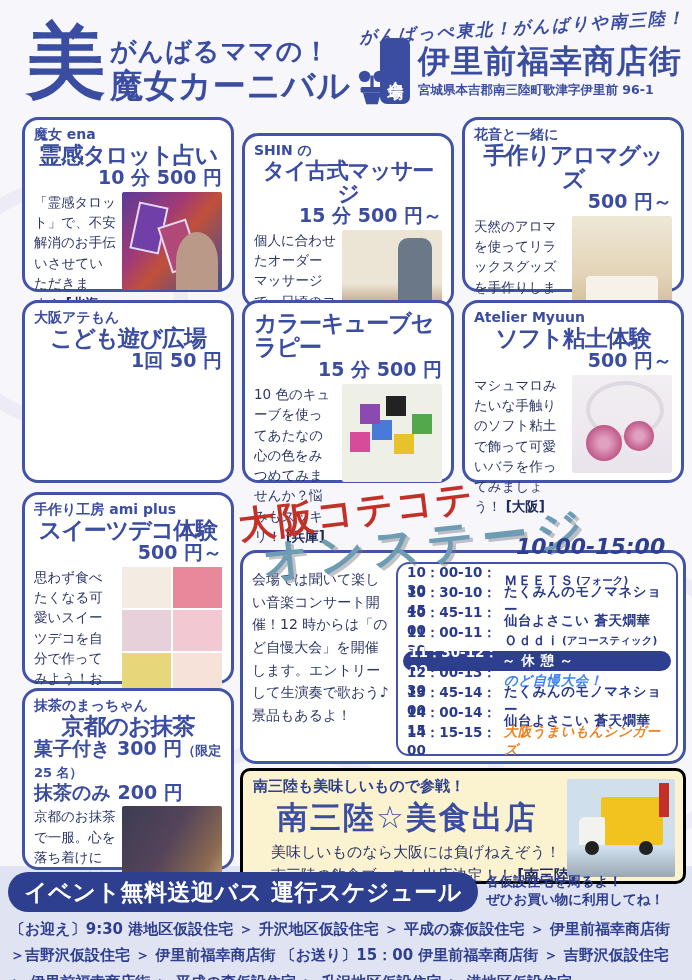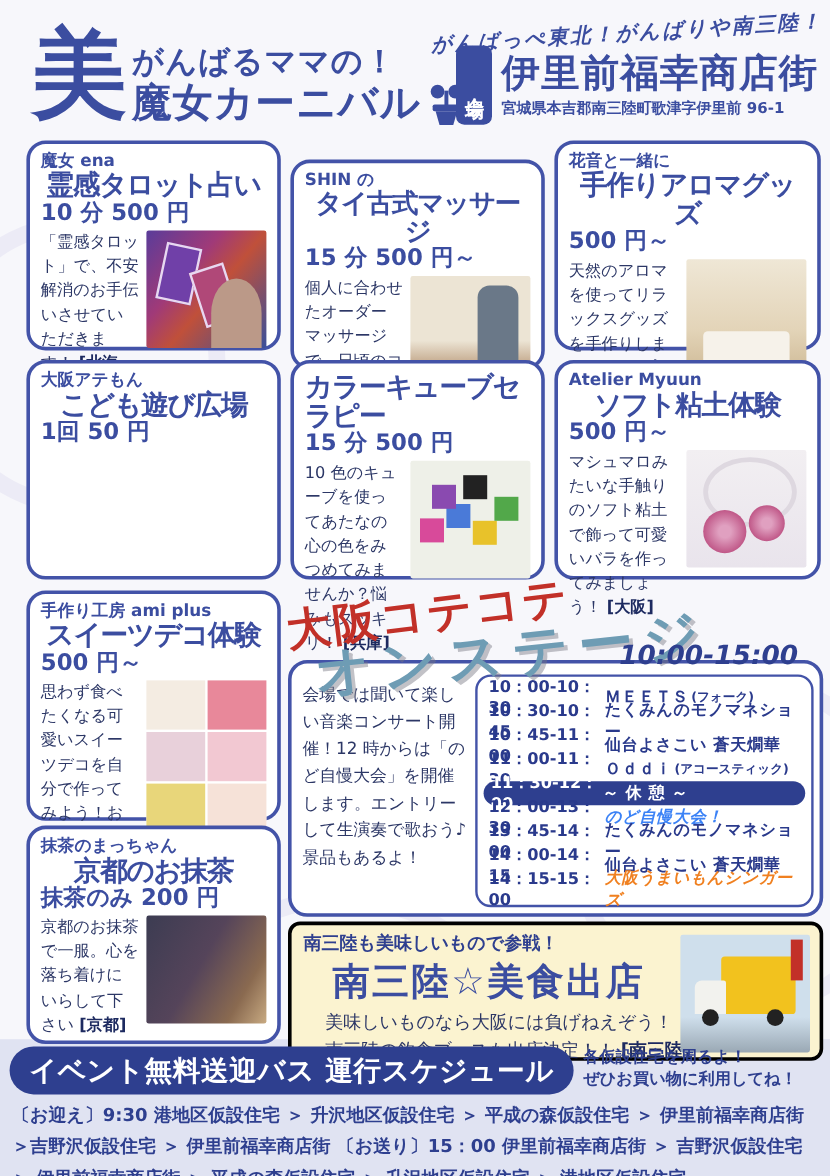--- a/index.html
+++ b/index.html
@@ -18,21 +18,21 @@
                color:#fff;font-weight:bold;font-size:16px;writing-mode:vertical-rl;text-orientation:upright;
                display:flex;align-items:center;justify-content:center;letter-spacing:3px;}
   #venue-name{position:absolute;left:418px;top:40px;font-size:32px;font-weight:bold;color:#3b4da0;letter-spacing:1px;}
   #venue-address{position:absolute;left:418px;top:82px;font-size:12.5px;font-weight:bold;color:#3b4da0;}
 
   
   .booth{position:absolute;background:#fff;border:3px solid #4353a8;border-radius:16px;
          padding:6px 9px;box-sizing:border-box;}
   .booth-sub{font-size:14px;font-weight:bold;color:#3b4da0;line-height:1.2;}
   .booth-title{font-size:23px;font-weight:bold;color:#3b4da0;letter-spacing:-1px;line-height:1.05;text-align:center;}
-  .booth-price{font-size:19px;font-weight:bold;color:#3b4da0;text-align:left;line-height:1.15;}
+  .booth-price{font-size:19px;font-weight:bold;color:#3b4da0;text-align:right;line-height:1.15;}
   .booth-price .small{font-size:13px;}
   .booth-price.left{text-align:left;}
   .booth-body{display:flex;gap:6px;margin-top:3px;}
   .booth-desc{flex:1;font-size:13.5px;color:#2c3766;line-height:1.5;}
   .booth-region{font-weight:bold;color:#1d2a60;}
   .booth-photo{flex:none;width:100px;height:98px;border-radius:2px;}
 
   #booth-tarot  {left:22px;top:117px;width:212px;height:175px;}
   #booth-thai   {left:242px;top:117px;width:212px;height:175px;margin-top:16px;}
   #booth-aroma  {left:462px;top:117px;width:222px;height:175px;}
@@ -237,20 +237,23 @@
           <i style="background:#f2c8d2;"></i>
         <i style="background:#e8d67a;"></i>
           <i style="background:#f6e2d8;"></i>
       </div>
     </div>
   </div>
 
   <div class="booth" id="booth-matcha">
     <div class="booth-sub">抹茶のまっちゃん</div>
     <div class="booth-title">京都のお抹茶</div>
+    <div class="booth-price left">
+      <span>菓子付き 300 円</span><span class="small">（限定 25 名）</span>
+    </div>
     <div class="booth-price left">抹茶のみ 200 円</div>
     <div class="booth-body">
       <div class="booth-desc">
         <span>京都のお抹茶で一服。心を落ち着けにいらして下さい</span>
         <span class="booth-region">[京都]</span>
       </div>
       <div class="booth-photo photo-tea" style="height:90px;"></div>
     </div>
   </div>
 

